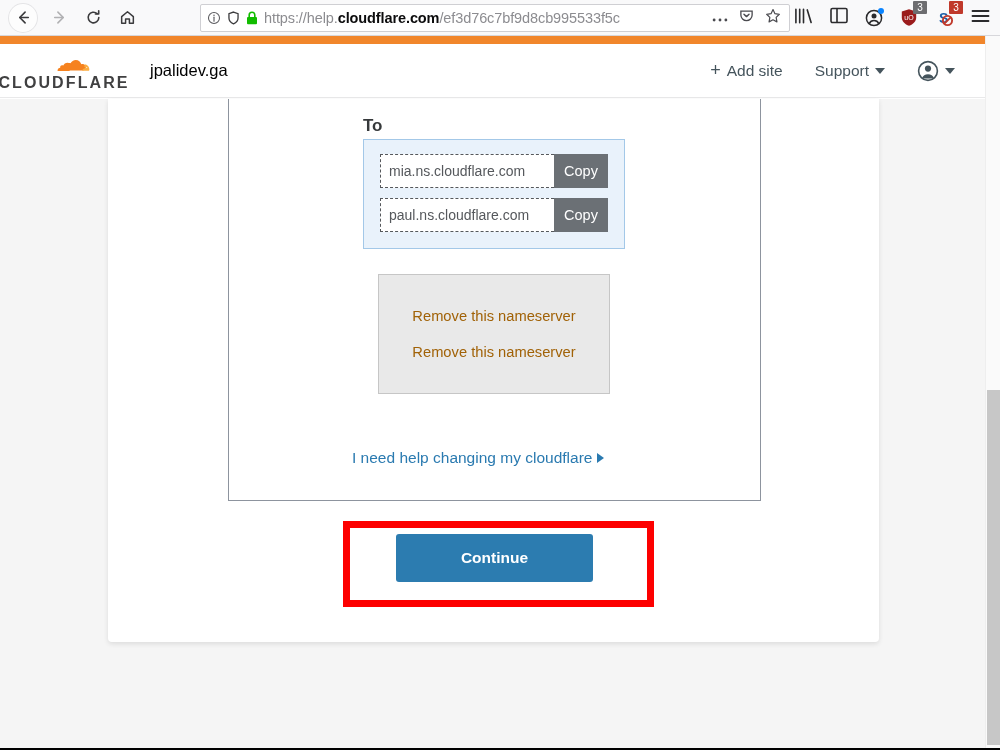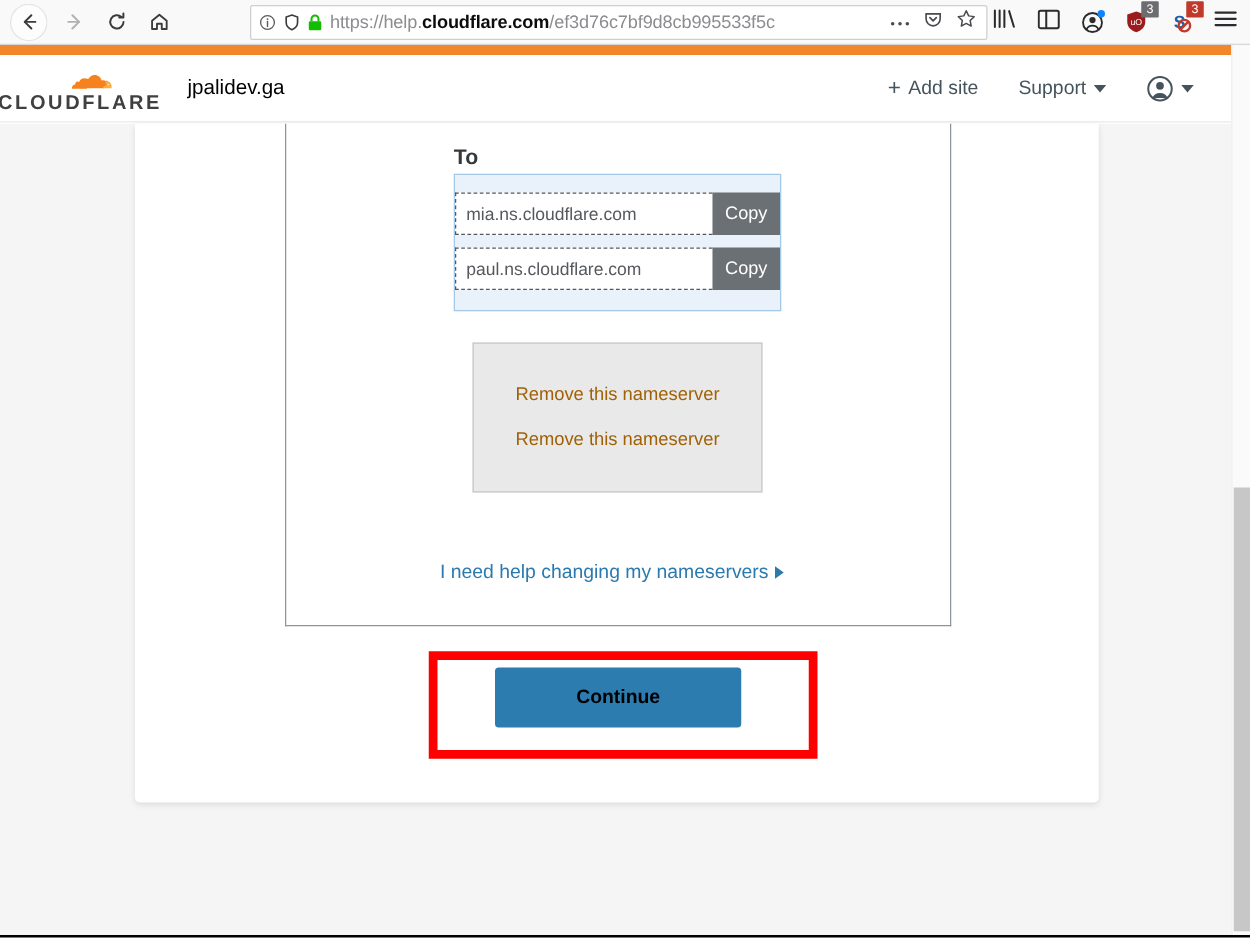--- a/index.html
+++ b/index.html
@@ -203,21 +203,21 @@
     color: #36393b;
   }
 
   
   .ns-panel {
     position: absolute;
     top: 139px; left: 363px;
     width: 262px; height: 110px;
     background: #e9f2fb;
     border: 1px solid #a3c8e8;
-    padding: 14px 0;
+    padding: 14px 16px;
   }
 
   .ns-row {
     display: flex;
     align-items: stretch;
     height: 34px;
     margin-bottom: 10px;
   }
 
   .ns-field {
@@ -285,21 +285,21 @@
     background: transparent;
   }
 
   .continue-btn {
     position: absolute;
     top: 534px; left: 396px;
     width: 197px; height: 48px;
     background: #2c7cb0;
     border: none;
     border-radius: 3px;
-    color: #000000;
+    color: #ffffff;
     font-size: 15.5px;
     font-weight: 700;
     font-family: "Liberation Sans", sans-serif;
     cursor: pointer;
   }
 
   
   .scrollbar-track {
     position: absolute;
     top: 36px; right: 0;
@@ -488,21 +488,21 @@
     <div class="copy-btn">Copy</div>
   </div>
 </div>
 
 <div class="remove-box">
   <div class="remove-link">Remove this nameserver</div>
   <div class="remove-link">Remove this nameserver</div>
 </div>
 
 <div class="help-link">
-  <span>I need help changing my nameservers</span>
+  <span>I need help changing my cloudflare</span>
   <span class="help-arrow"></span>
 </div>
 
 <div class="red-box"></div>
 <button class="continue-btn">Continue</button>
 
 <div class="scrollbar-track">
   <div class="scrollbar-thumb"></div>
 </div>
 

